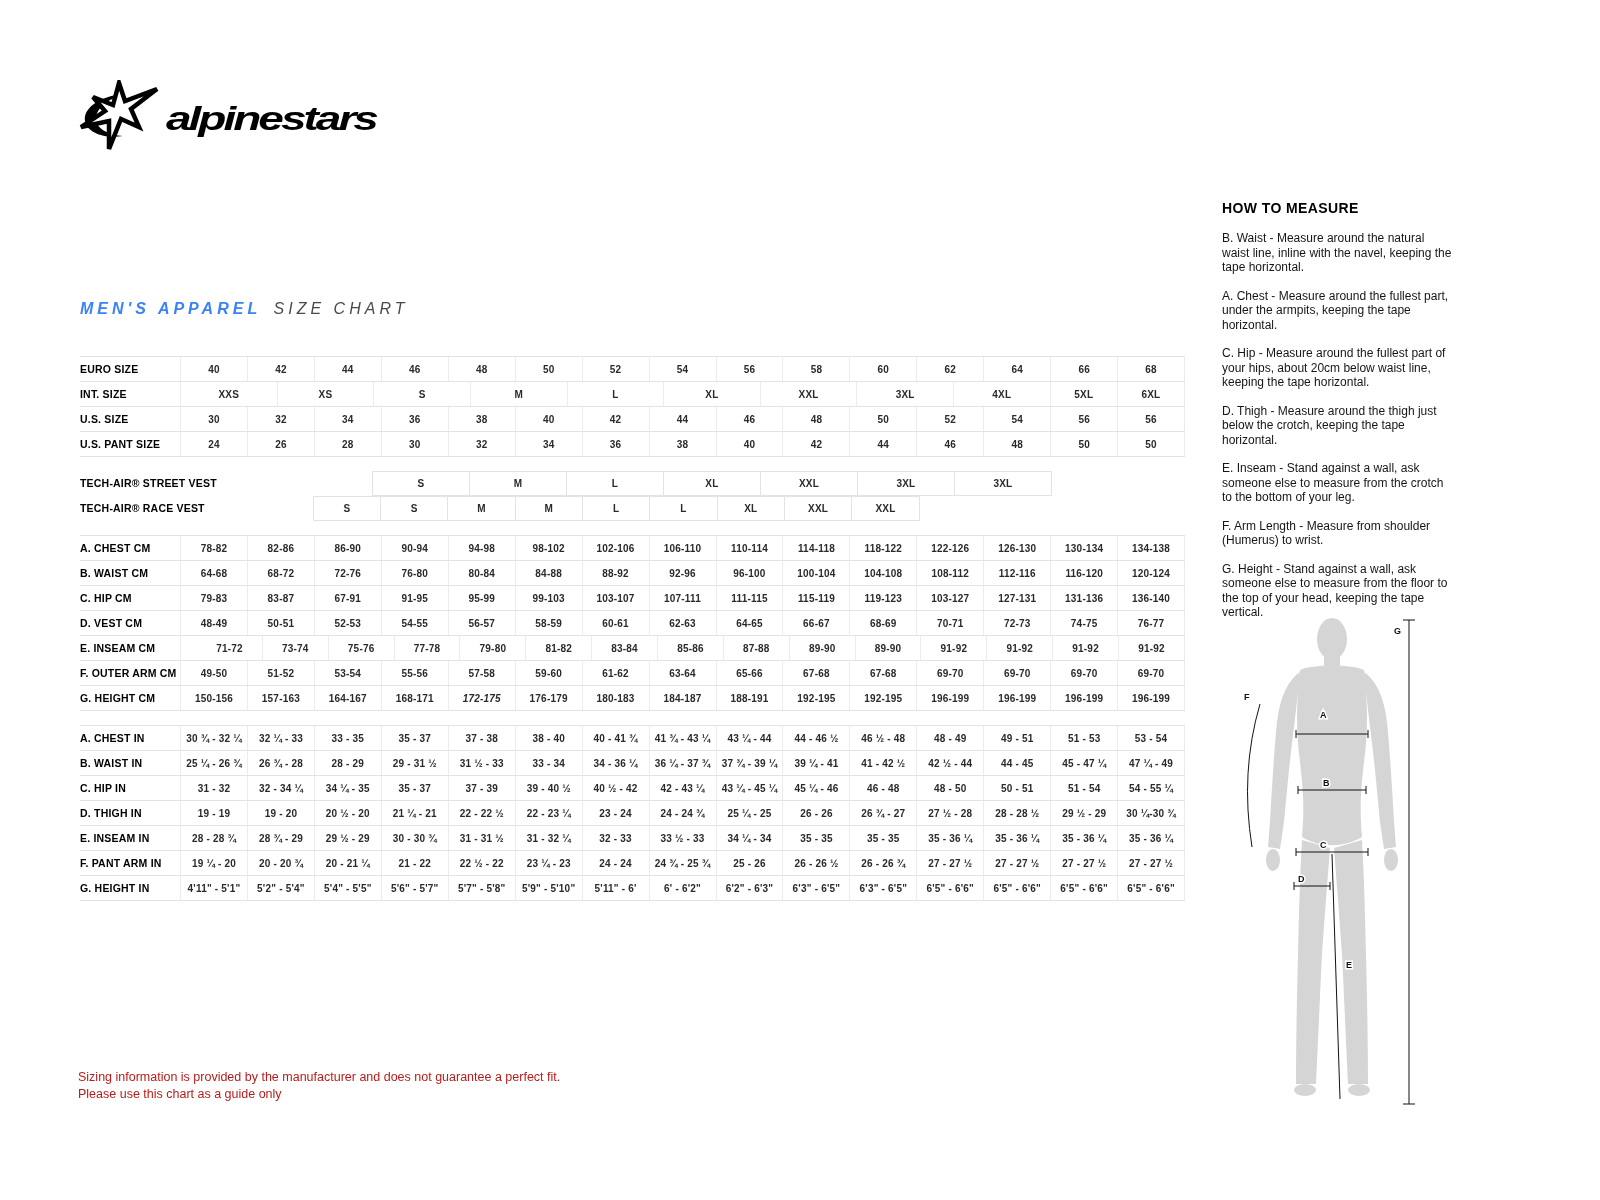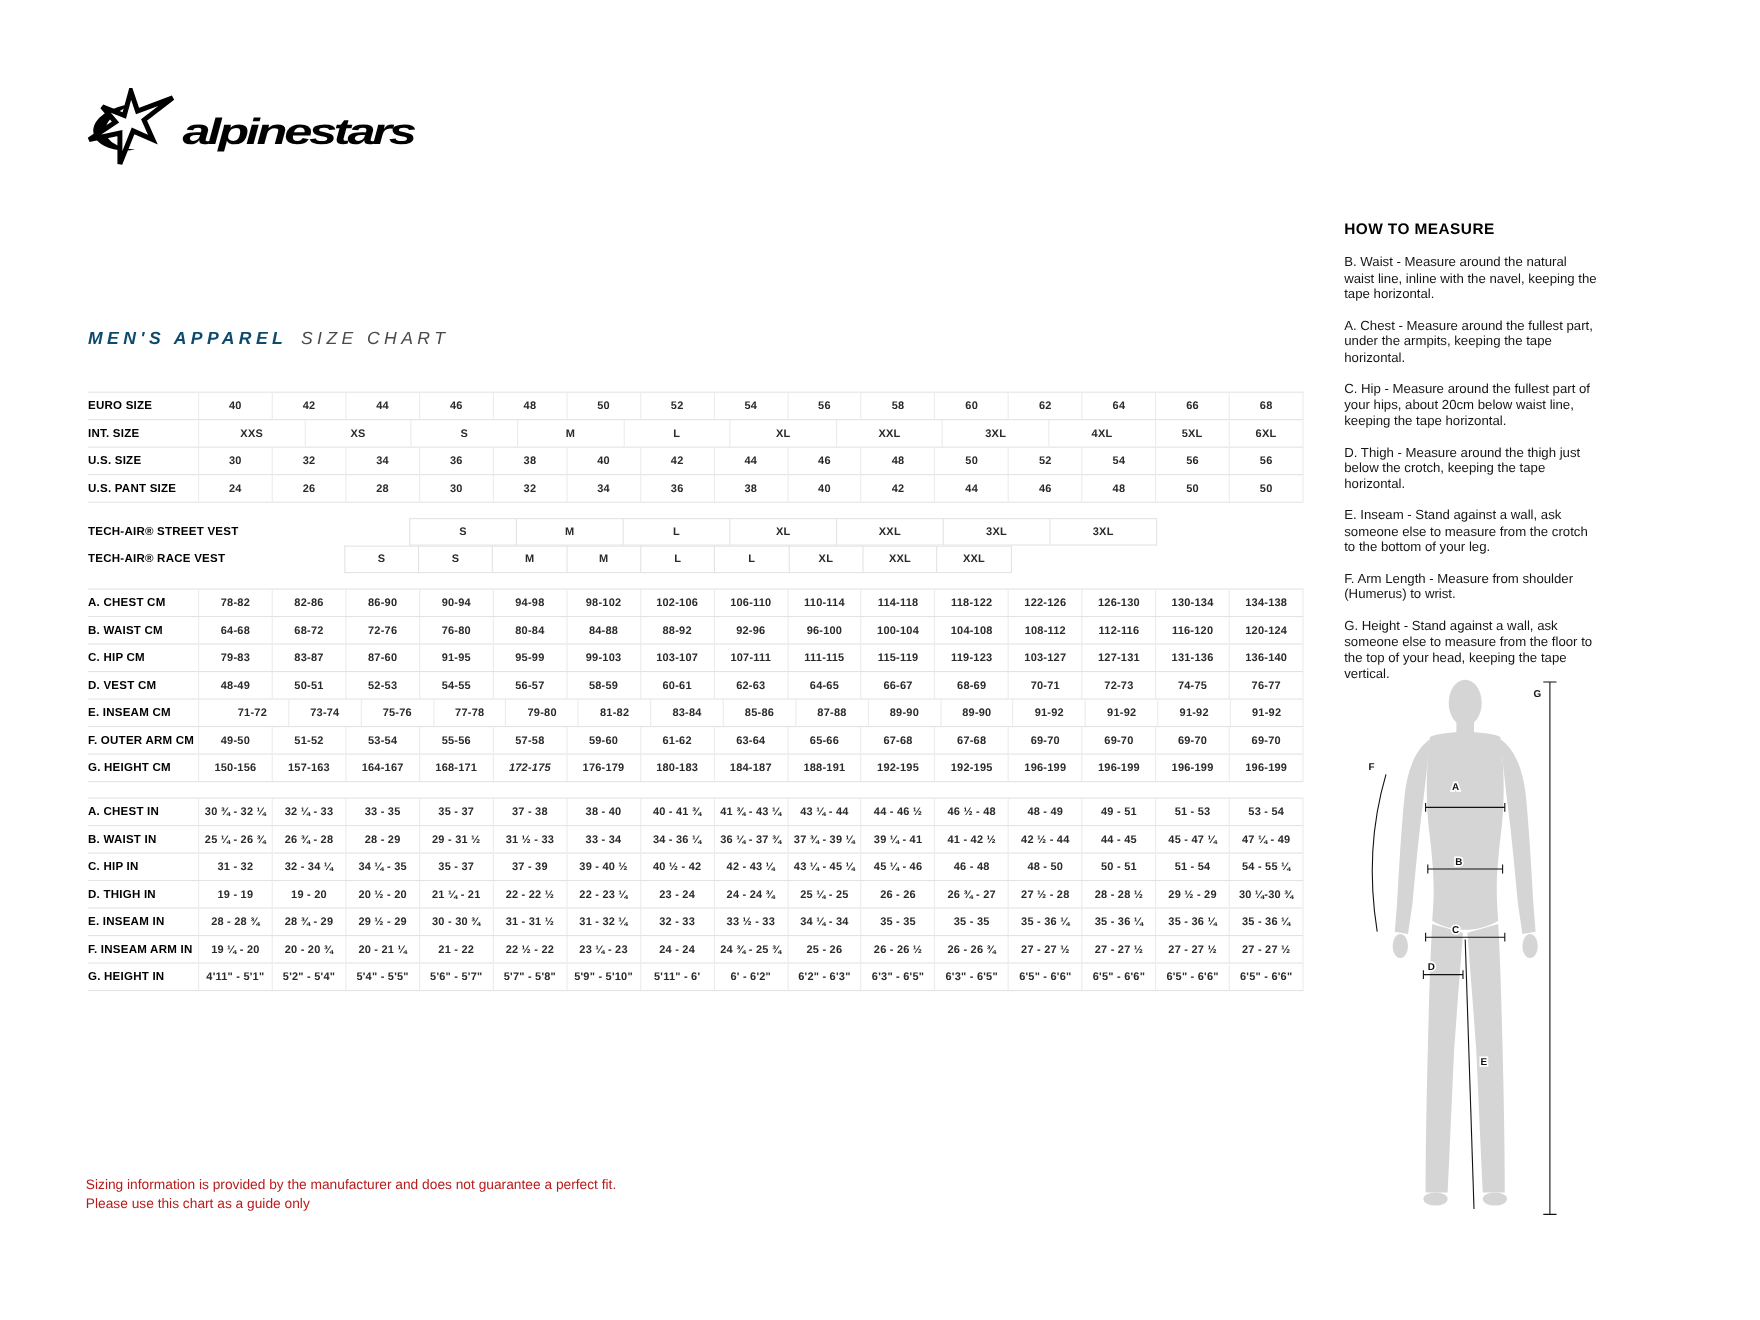--- a/index.html
+++ b/index.html
@@ -11,21 +11,21 @@
     --grid:#e3e3e3;--gridv:#ececec;
   }
   
   .logo{position:absolute;left:78px;top:80px;display:flex;align-items:center;gap:4px;}
   .logo-word{
     font-weight:bold;font-style:italic;font-size:46px;letter-spacing:-3px;
     display:inline-block;transform:scaleY(0.72);transform-origin:left center;color:#000;
   }
   
   .page-title{position:absolute;left:80px;top:300px;font-size:16px;font-style:italic;white-space:nowrap;}
-  .page-title .primary{font-weight:bold;letter-spacing:4px;color:#0c4a6e;}
+  .page-title .primary{font-weight:bold;letter-spacing:4px;color:#3b82f6;}
   .page-title .secondary{font-weight:normal;letter-spacing:4px;color:#4a4a4a;margin-left:8px;}
   
   .size-table{position:absolute;left:80px;top:356px;width:1105px;}
   .tgroup{margin-bottom:14px;}
   .trow{display:flex;align-items:stretch;min-height:24px;}
   .full .trow{border-bottom:1px solid var(--grid);}
   .full .trow:first-child{border-top:1px solid var(--grid);}
   .row-label{
     width:100px;flex:0 0 100px;display:flex;align-items:center;
     font-weight:bold;font-size:10.5px;letter-spacing:0.2px;color:#000;line-height:11px;
@@ -218,21 +218,21 @@
           <div class="tcell bordered" style="flex: 1 0 0px;">112-116</div>
           <div class="tcell bordered" style="flex: 1 0 0px;">116-120</div>
           <div class="tcell bordered last-b" style="flex: 1 0 0px;">120-124</div>
         </div>
       </div>
       <div class="trow">
         <div class="row-label">C. HIP CM</div>
         <div class="row-cells">
           <div class="tcell bordered" style="flex: 1 0 0px;">79-83</div>
           <div class="tcell bordered" style="flex: 1 0 0px;">83-87</div>
-          <div class="tcell bordered" style="flex: 1 0 0px;">87-60</div>
+          <div class="tcell bordered" style="flex: 1 0 0px;">67-91</div>
           <div class="tcell bordered" style="flex: 1 0 0px;">91-95</div>
           <div class="tcell bordered" style="flex: 1 0 0px;">95-99</div>
           <div class="tcell bordered" style="flex: 1 0 0px;">99-103</div>
           <div class="tcell bordered" style="flex: 1 0 0px;">103-107</div>
           <div class="tcell bordered" style="flex: 1 0 0px;">107-111</div>
           <div class="tcell bordered" style="flex: 1 0 0px;">111-115</div>
           <div class="tcell bordered" style="flex: 1 0 0px;">115-119</div>
           <div class="tcell bordered" style="flex: 1 0 0px;">119-123</div>
           <div class="tcell bordered" style="flex: 1 0 0px;">103-127</div>
           <div class="tcell bordered" style="flex: 1 0 0px;">127-131</div>
@@ -416,21 +416,21 @@
           <div class="tcell bordered" style="flex: 1 0 0px;">34 ¼ - 34</div>
           <div class="tcell bordered" style="flex: 1 0 0px;">35 - 35</div>
           <div class="tcell bordered" style="flex: 1 0 0px;">35 - 35</div>
           <div class="tcell bordered" style="flex: 1 0 0px;">35 - 36 ¼</div>
           <div class="tcell bordered" style="flex: 1 0 0px;">35 - 36 ¼</div>
           <div class="tcell bordered" style="flex: 1 0 0px;">35 - 36 ¼</div>
           <div class="tcell bordered last-b" style="flex: 1 0 0px;">35 - 36 ¼</div>
         </div>
       </div>
       <div class="trow">
-        <div class="row-label">F. INSEAM ARM IN</div>
+        <div class="row-label">F. PANT ARM IN</div>
         <div class="row-cells">
           <div class="tcell bordered" style="flex: 1 0 0px;">19 ¼ - 20</div>
           <div class="tcell bordered" style="flex: 1 0 0px;">20 - 20 ¾</div>
           <div class="tcell bordered" style="flex: 1 0 0px;">20 - 21 ¼</div>
           <div class="tcell bordered" style="flex: 1 0 0px;">21 - 22</div>
           <div class="tcell bordered" style="flex: 1 0 0px;">22 ½ - 22</div>
           <div class="tcell bordered" style="flex: 1 0 0px;">23 ¼ - 23</div>
           <div class="tcell bordered" style="flex: 1 0 0px;">24 - 24</div>
           <div class="tcell bordered" style="flex: 1 0 0px;">24 ¾ - 25 ¾</div>
           <div class="tcell bordered" style="flex: 1 0 0px;">25 - 26</div>

